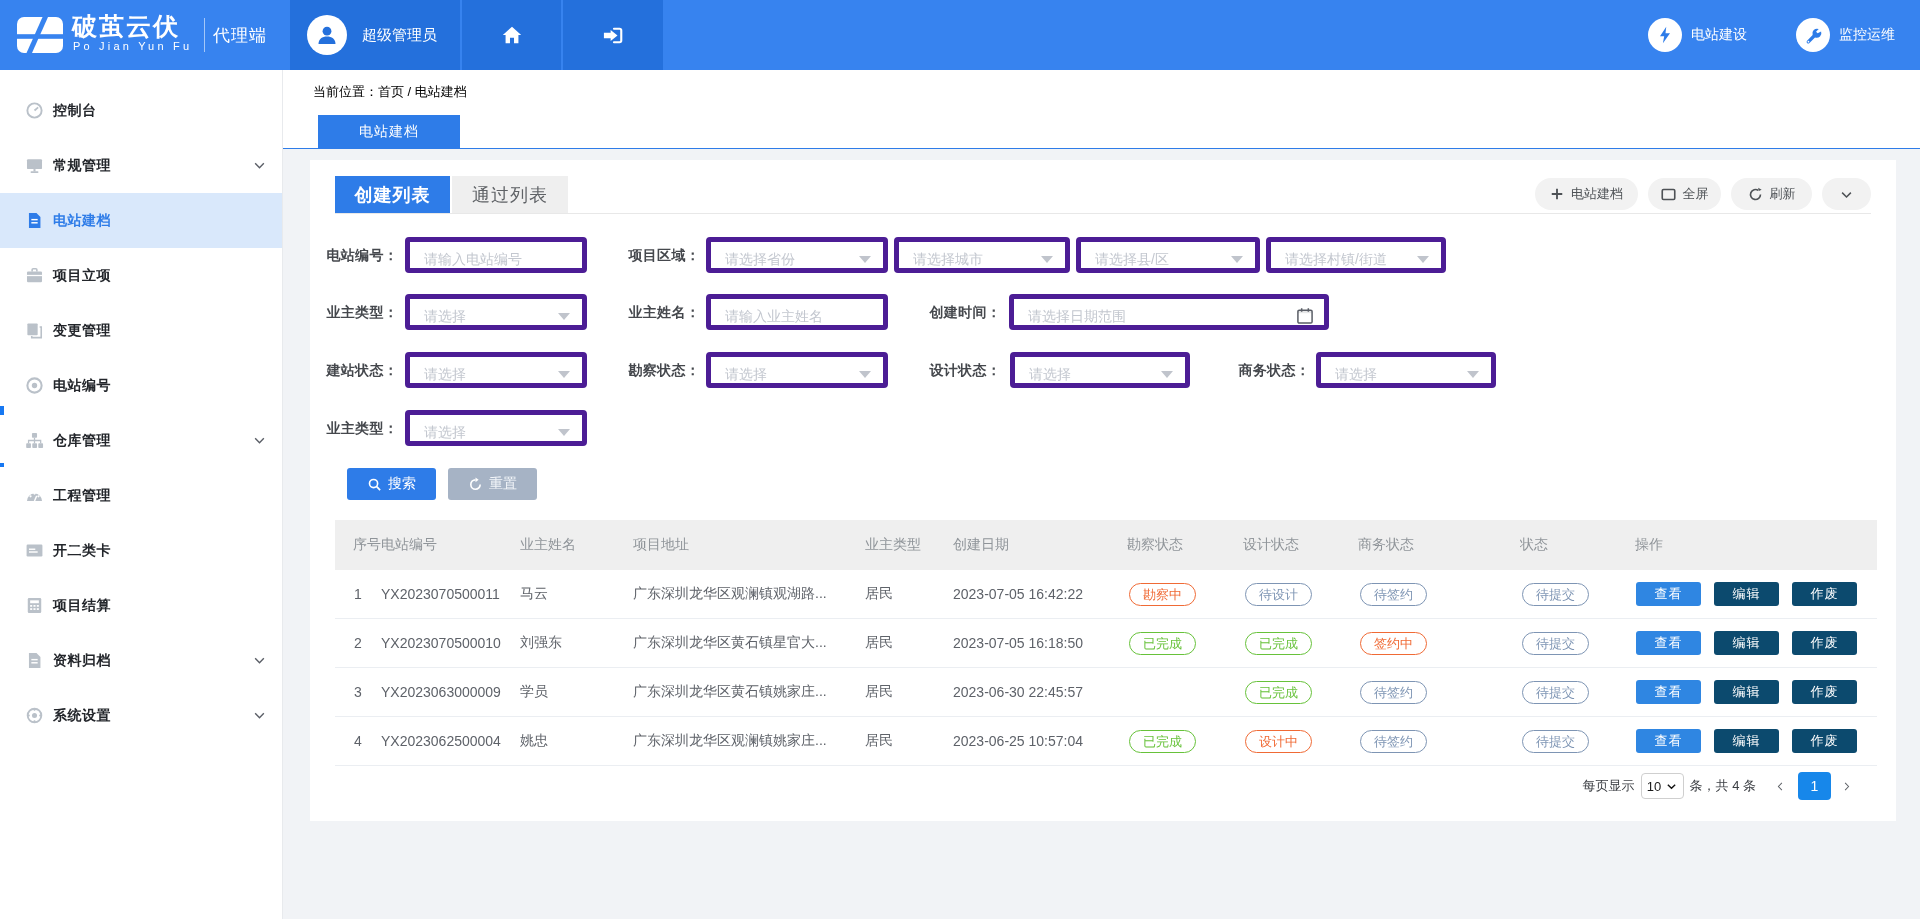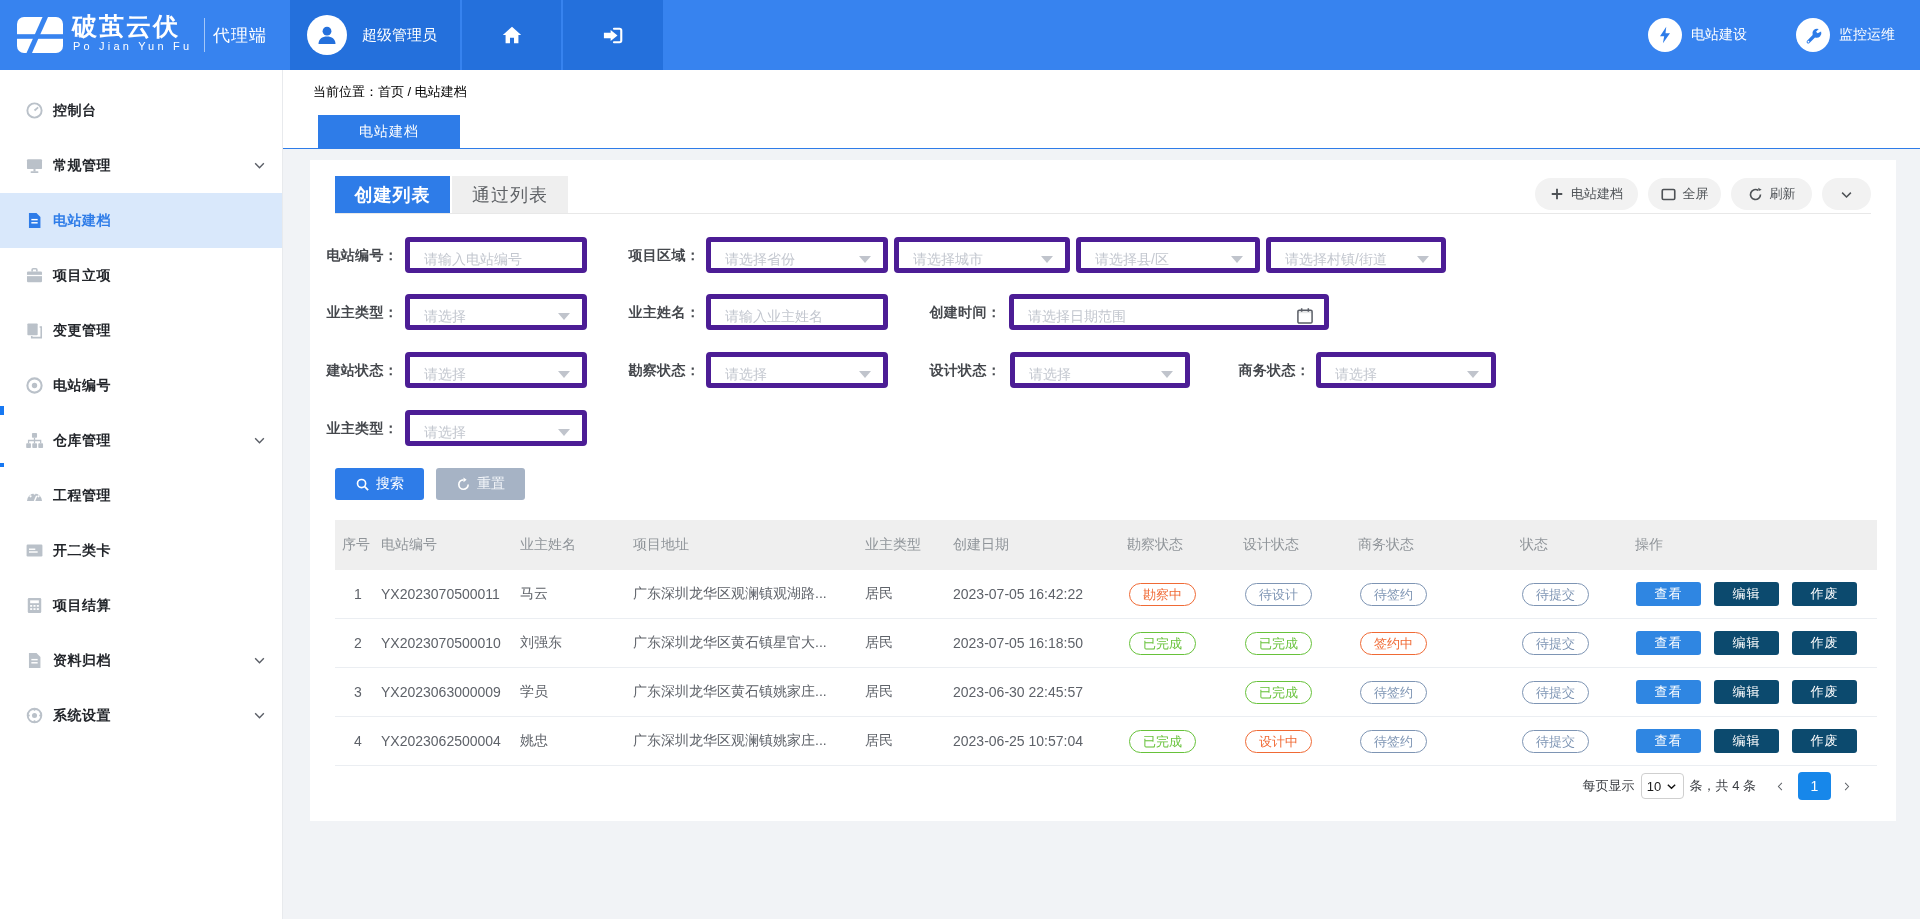--- a/index.html
+++ b/index.html
@@ -67,34 +67,34 @@
   .f-label { position:absolute; width:130px; text-align:right; font-size:14px; font-weight:700; color:#45484D;
     height:36px; line-height:36px; letter-spacing:.3px; }
   .f-field { position:absolute; height:36px; border:5px solid #4c1d95; border-radius:4px; background:#fff; }
   .f-field .ph { position:absolute; left:14px; top:0; line-height:34px; font-size:14px; color:#C3C7CF; }
   .f-field .caret { position:absolute; right:12px; top:14px; width:0; height:0;
     border-left:6px solid transparent; border-right:6px solid transparent; border-top:7px solid #C0C4CC; }
   .f-field .cal { position:absolute; right:9px; top:7px; }
 
   
   .act-btn { position:absolute; top:308px; width:89px; height:32px; border-radius:3px; border:none;
-    color:#fff; font-size:14px; display:flex; align-items:center; justify-content:center; gap:6px; cursor:pointer; }
+    color:#fff; font-size:14px; display:flex; align-items:center; justify-content:center; gap:6px; cursor:pointer;margin-left:12px; }
   #search-btn { left:25px; background:#2E7CE8; }
   #reset-btn { left:126px; background:#A6B3C5; color:#F2F5F9; }
 
   
   #table { position:absolute; left:25px; top:360px; width:1542px; }
   .t-head { display:flex; height:50px; background:#EFEFEF; align-items:center; }
   .t-head .t-cell { color:#8F9499; font-size:14px; }
   .t-row { display:flex; height:49px; align-items:center; border-bottom:1px solid #EBEEF2; }
   .t-cell { flex:none; overflow:hidden; white-space:nowrap; font-size:14px; color:#5E6269; }
   .c0{width:46px; text-align:center;} .c1{width:139px;} .c2{width:113px;} .c3{width:232px;}
   .c4{width:88px;} .c5{width:174px;} .c6{width:116px;} .c7{width:115px;} .c8{width:114px;}
   .c9{width:115px;margin-left:48px;} .c10{width:290px;}
-  .t-head .c0 { text-align:left; padding-left:7px; }
+  .t-head .c0 { text-align:right; padding-left:7px; }
   .pill { display:inline-block; height:23px; line-height:21px; border-radius:12px; padding:0 13px;
     font-size:13px; border:1px solid; margin-left:2px; }
   .pill.orange { color:#F06A35; border-color:#F06A35; }
   .pill.green  { color:#67C23A; border-color:#67C23A; }
   .pill.steel  { color:#7E95B4; border-color:#7E95B4; }
   .row-btn { display:inline-flex; width:65px; height:24px; border:none; border-radius:3px; color:#fff;
     font-size:13px; align-items:center; justify-content:center; margin-right:13px; cursor:pointer; letter-spacing:1px; }
   .row-btn.view { background:#2F86E2; margin-left:1px; }
   .row-btn.purple { background:#0c4a6e;font-family:Liberation Mono, monospace; }
 

